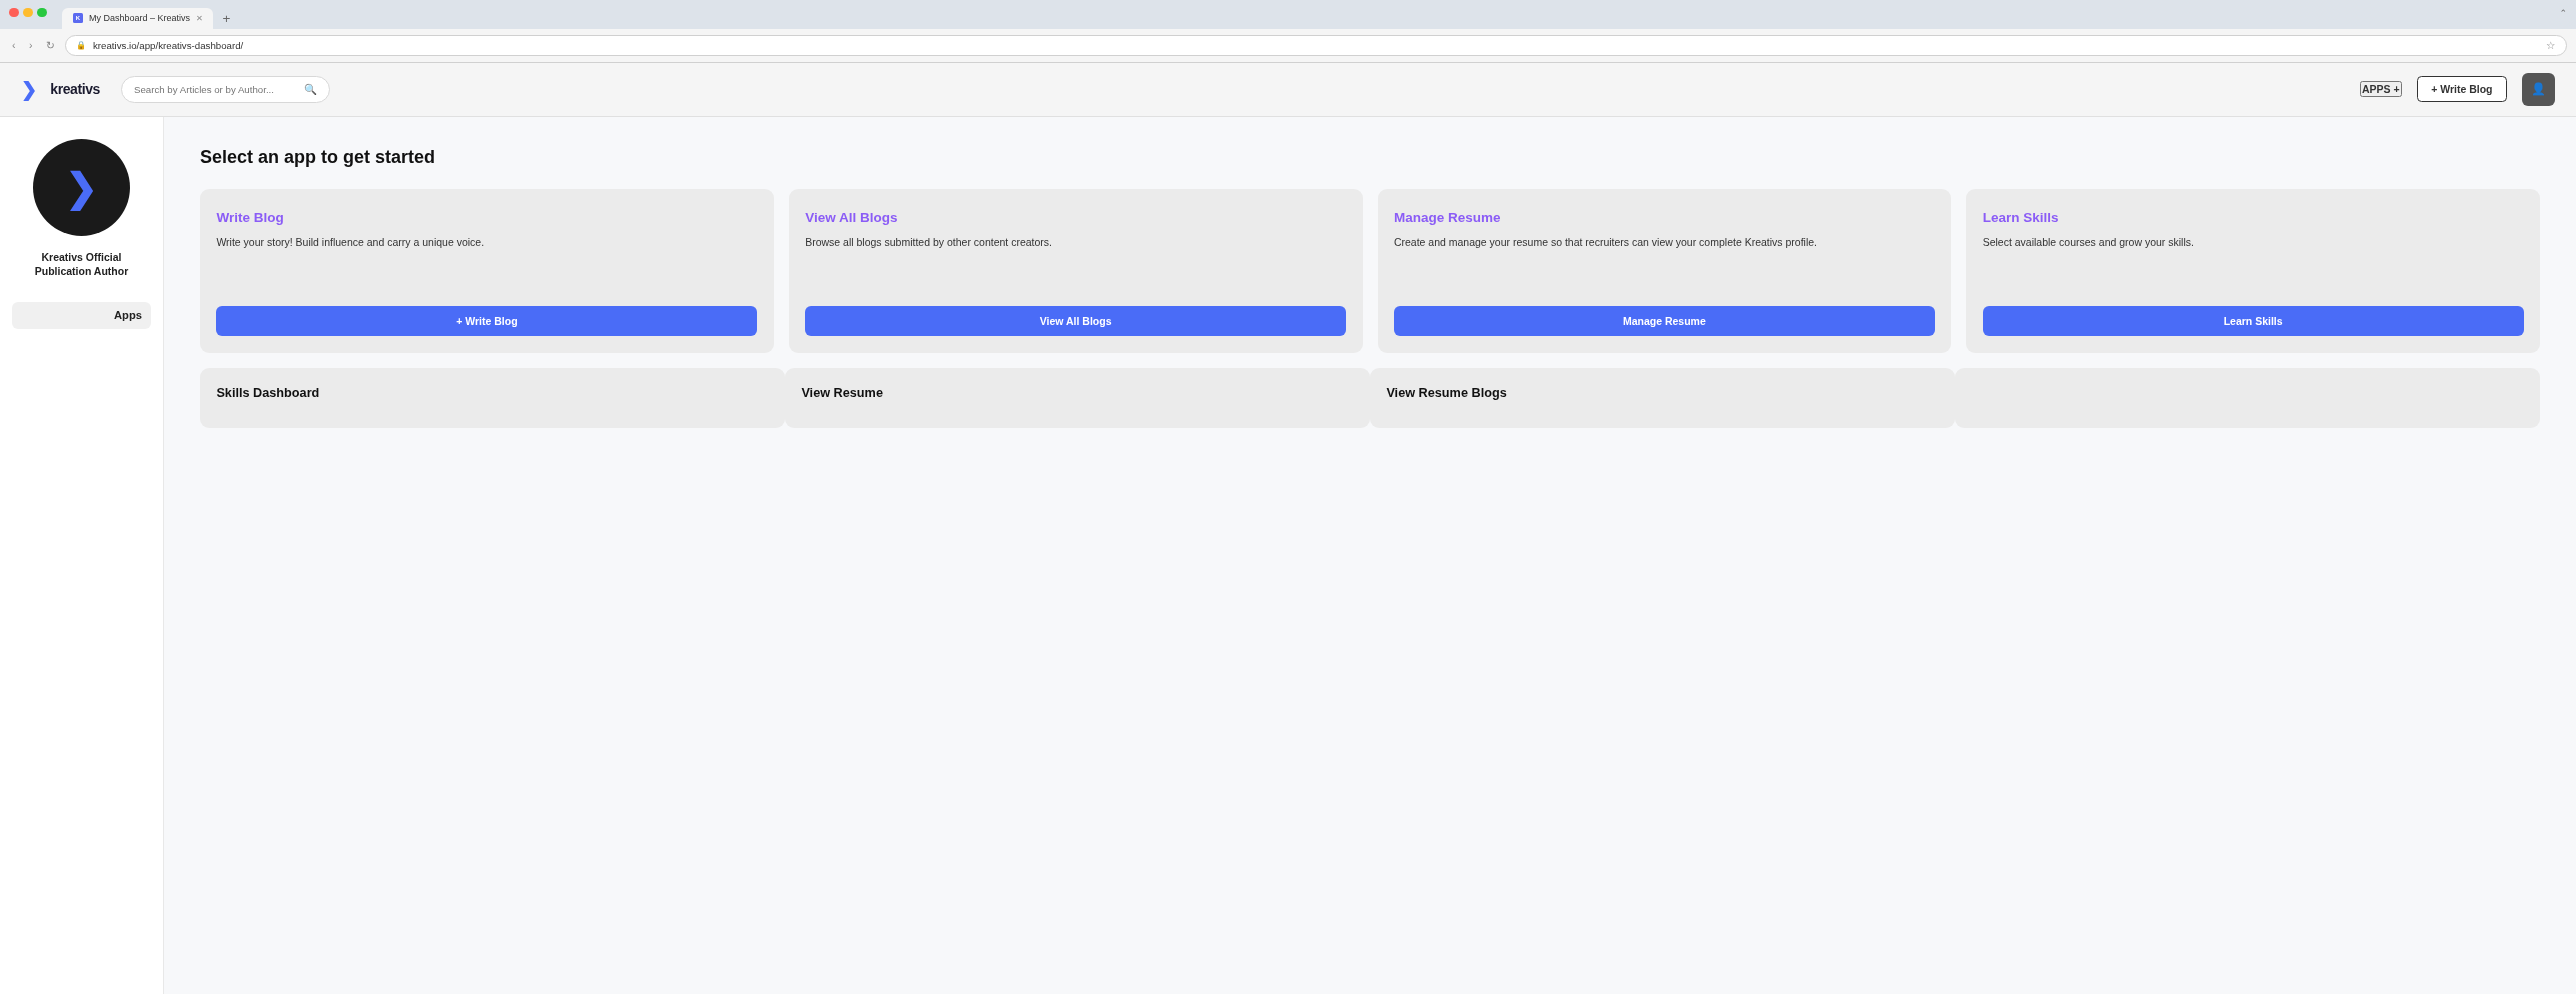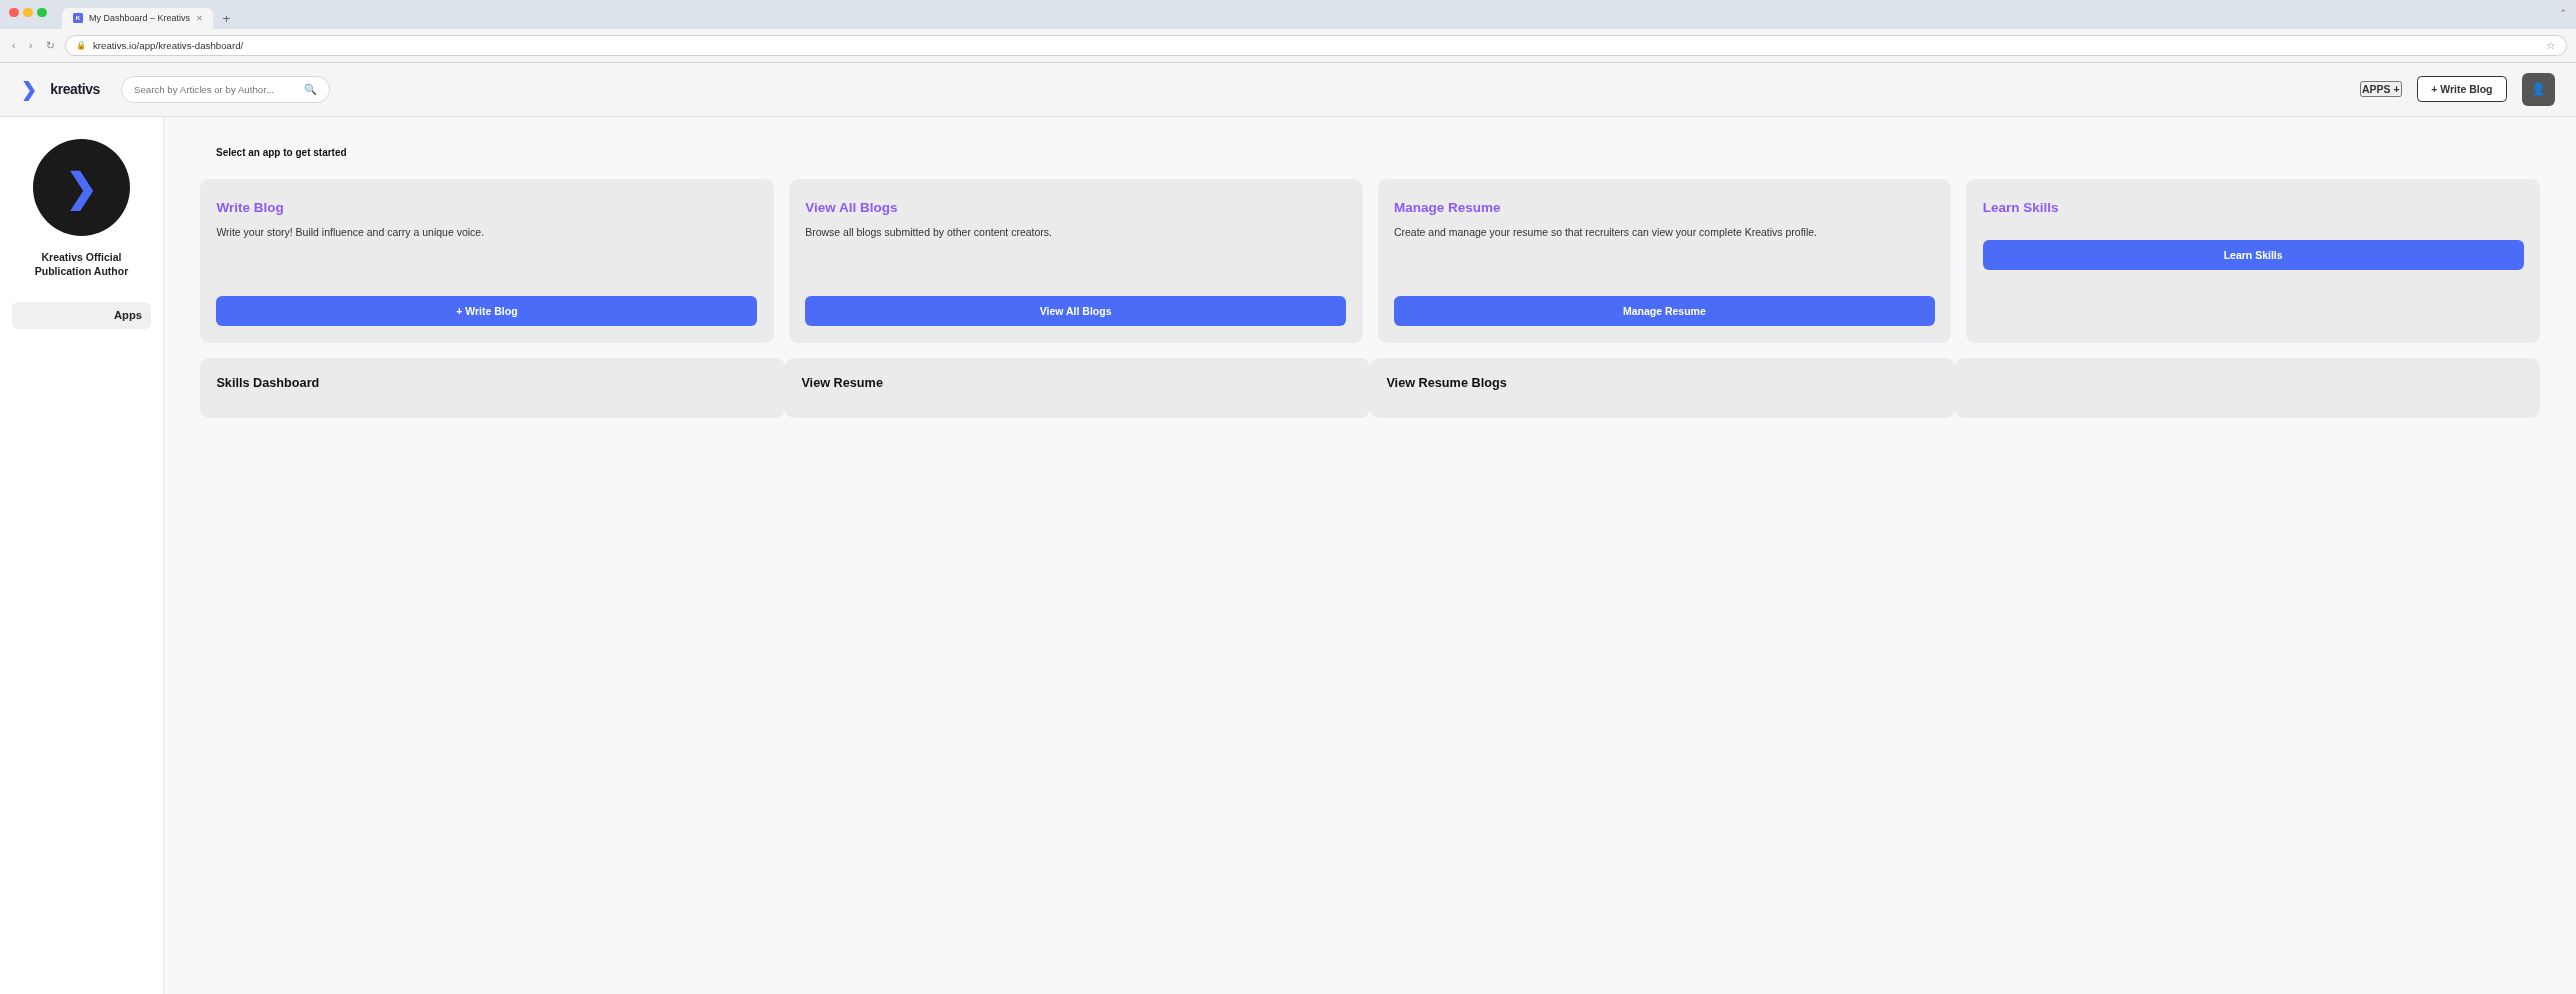--- a/index.html
+++ b/index.html
@@ -249,25 +249,24 @@
       padding: 30px 36px;
       background: #f7f8fa;
     }
     .welcome-title {
       font-size: 24px;
       font-weight: 700;
       color: #111;
       margin-bottom: 9px;
     }
     .select-subtitle {
-      font-size: 10px;
+      font-size: 18px;
       font-weight: 600;
       color: #111;
       margin-bottom: 21px;
-      margin-left: 16px;
     }
     .cards-grid {
       display: grid;
       grid-template-columns: repeat(4, 1fr);
       gap: 15px;
       margin-bottom: 15px;
     }
     .app-card {
       background: #ebebeb;
       border-radius: 9px;
@@ -402,20 +401,21 @@
       </div>
 
       <div class="app-card">
         <div class="card-title">Manage Resume</div>
         <div class="card-desc">Create and manage your resume so that recruiters can view your complete Kreativs profile.</div>
         <button class="card-btn">Manage Resume</button>
       </div>
 
       <div class="app-card">
         <div class="card-title">Learn Skills</div>
+        <div class="card-desc">Select available courses and grow your skills.</div>
         <button class="card-btn">Learn Skills</button>
       </div>
 
     </div>
 
     <div class="cards-grid-bottom">
       <div class="app-card-partial">
         <div class="card-partial-title">Skills Dashboard</div>
       </div>
       <div class="app-card-partial">

